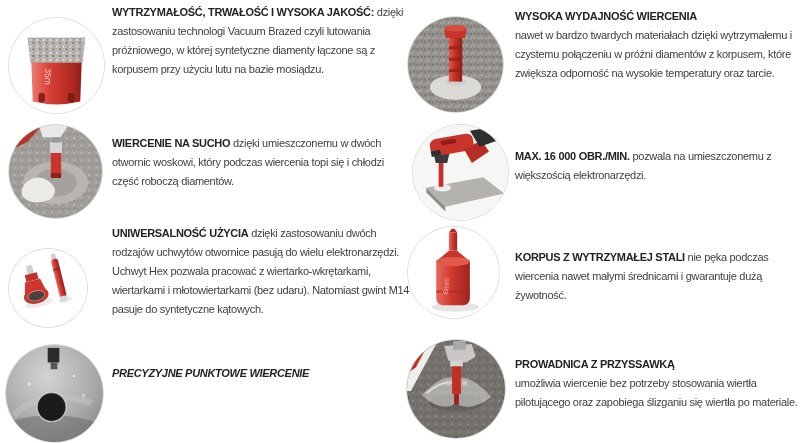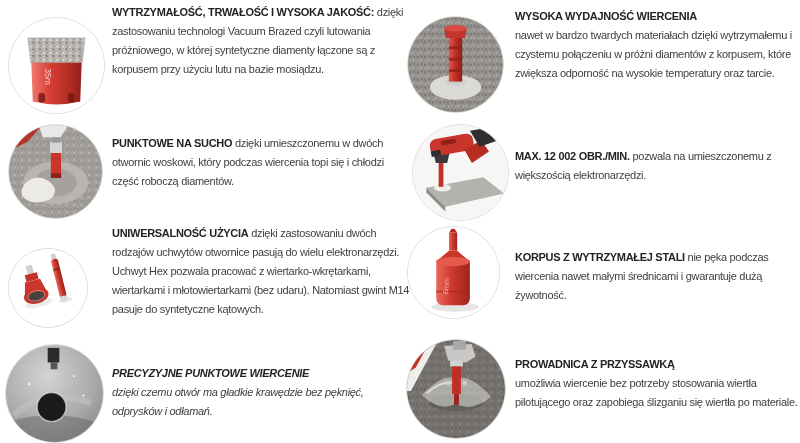--- a/index.html
+++ b/index.html
@@ -88,21 +88,21 @@
       <ellipse cx="50" cy="62" rx="35" ry="23" fill="#b8b5b1"></ellipse>
       <ellipse cx="50" cy="62" rx="23" ry="15" fill="#a5a29e"></ellipse>
       <path d="M18 62 Q30 52 42 60 Q56 70 44 80 Q24 88 14 76 Q12 68 18 62 Z" fill="#eceae7"></path>
       <rect x="44" y="18" width="13" height="12" fill="#d6d6d6"></rect>
       <rect x="46" y="13" width="9" height="6" fill="#9a9a9a"></rect>
       <rect x="45" y="30" width="11" height="27" rx="1" fill="#c9352b"></rect>
       <rect x="45" y="52" width="11" height="5" fill="#8e2019"></rect>
     </svg>
   </div>
   <p class="txt tx-l2">
-    <b>PUNKTOWE NA SUCHO</b>
+    <b>WIERCENIE NA SUCHO</b>
     <span>dzięki umieszczonemu w dwóch otwornic woskowi, który podczas wiercenia topi się i chłodzi część roboczą diamentów.</span>
   </p>
 
   <div class="photo ph-l3">
     <svg viewBox="0 0 100 100">
       <defs>
         <linearGradient id="c-red" x1="0" y1="0" x2="1" y2="0">
           <stop offset="0" stop-color="#e86a5e"></stop>
             <stop offset="0.5" stop-color="#c9352b"></stop>
             <stop offset="1" stop-color="#95221b"></stop>
@@ -146,21 +146,20 @@
       <circle cx="47" cy="64" r="15" fill="none" stroke="#e8e8e8" stroke-width="1.5" opacity="0.65"></circle>
       <rect x="43" y="3" width="12" height="15" fill="#2b2b2d"></rect>
       <rect x="46" y="18" width="7" height="7" fill="#565656"></rect>
       <circle cx="24" cy="40" r="1.4" fill="#efefef"></circle>
       <circle cx="70" cy="32" r="1.2" fill="#efefef"></circle>
       <circle cx="80" cy="52" r="1.3" fill="#e5e5e5"></circle>
     </svg>
   </div>
   <p class="txt tx-l4 hb">
     <b>PRECYZYJNE PUNKTOWE WIERCENIE</b>
-    <span>dzięki czemu otwór ma gładkie krawędzie bez pęknięć, odprysków i odłamań.</span>
   </p>
 
   <div class="photo ph-r1">
     <svg viewBox="0 0 100 100">
       <defs>
         <pattern id="e-spk" width="8" height="8" patternUnits="userSpaceOnUse">
           <rect width="8" height="8" fill="#94918d"></rect>
           <circle cx="2" cy="2" r="1" fill="#6f6c68"></circle>
           <circle cx="5.5" cy="5.5" r="1" fill="#bdbab5"></circle>
           <circle cx="6.5" cy="1.5" r="0.7" fill="#55524f"></circle>
@@ -200,21 +199,21 @@
         <rect x="18" y="12" width="46" height="18" rx="7" fill="#c9352b"></rect>
         <rect x="30" y="15" width="16" height="5" rx="2" fill="#8e1f18"></rect>
         <rect x="18" y="24" width="10" height="6" fill="#2e2e30"></rect>
       </g>
       <path d="M54 26 L72 16 L80 28 L62 40 Z" fill="#b62d24"></path>
       <path d="M60 6 L84 2 L90 16 L70 23 Z" fill="#2f2f31"></path>
       <path d="M84 2 L100 0 L100 16 L89 15 Z" fill="#e8cdb9"></path>
     </svg>
   </div>
   <p class="txt tx-r2">
-    <b>MAX. 12 002 OBR./MIN.</b>
+    <b>MAX. 16 000 OBR./MIN.</b>
     <span>pozwala na umieszczonemu z większością elektronarzędzi.</span>
   </p>
 
   <div class="photo ph-r3">
     <svg viewBox="0 0 100 100">
       <defs>
         <linearGradient id="g-red" x1="0" y1="0" x2="1" y2="0">
           <stop offset="0" stop-color="#e76a5d"></stop>
             <stop offset="0.45" stop-color="#d0392e"></stop>
             <stop offset="1" stop-color="#9c241c"></stop>

